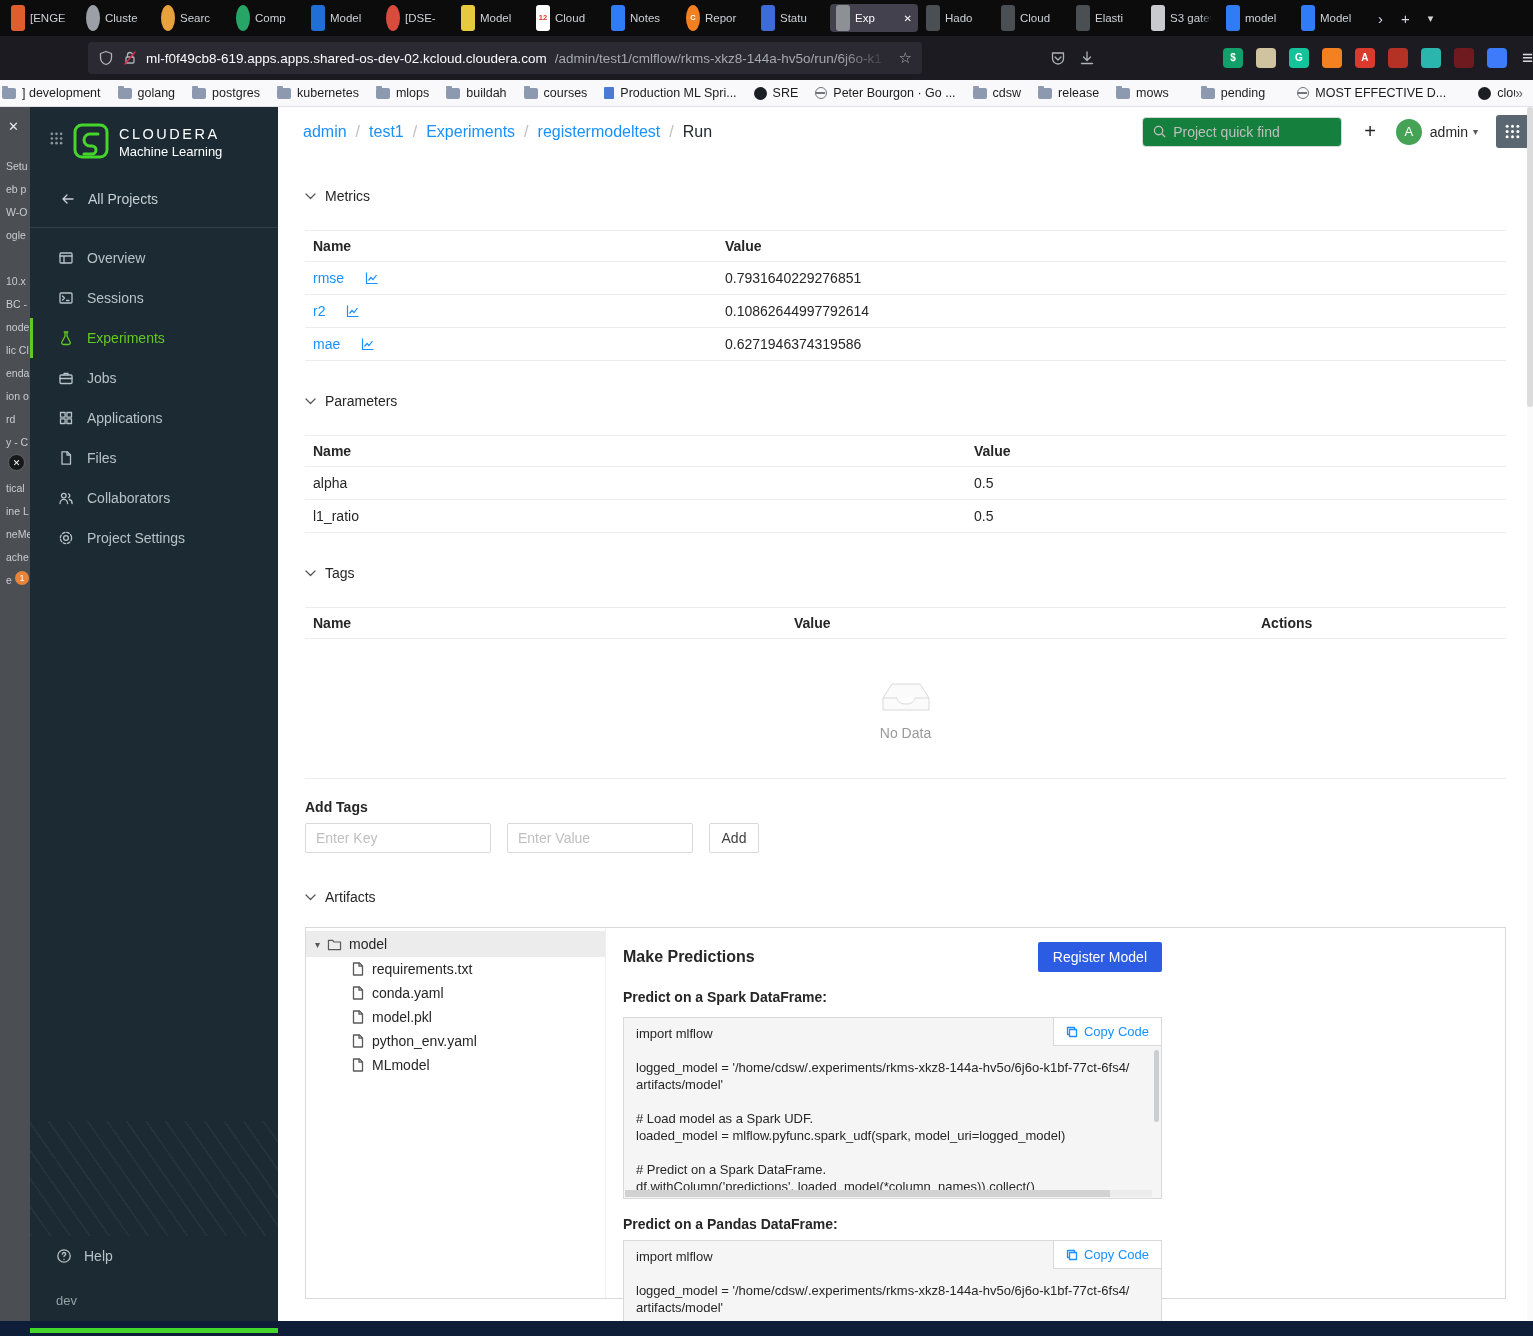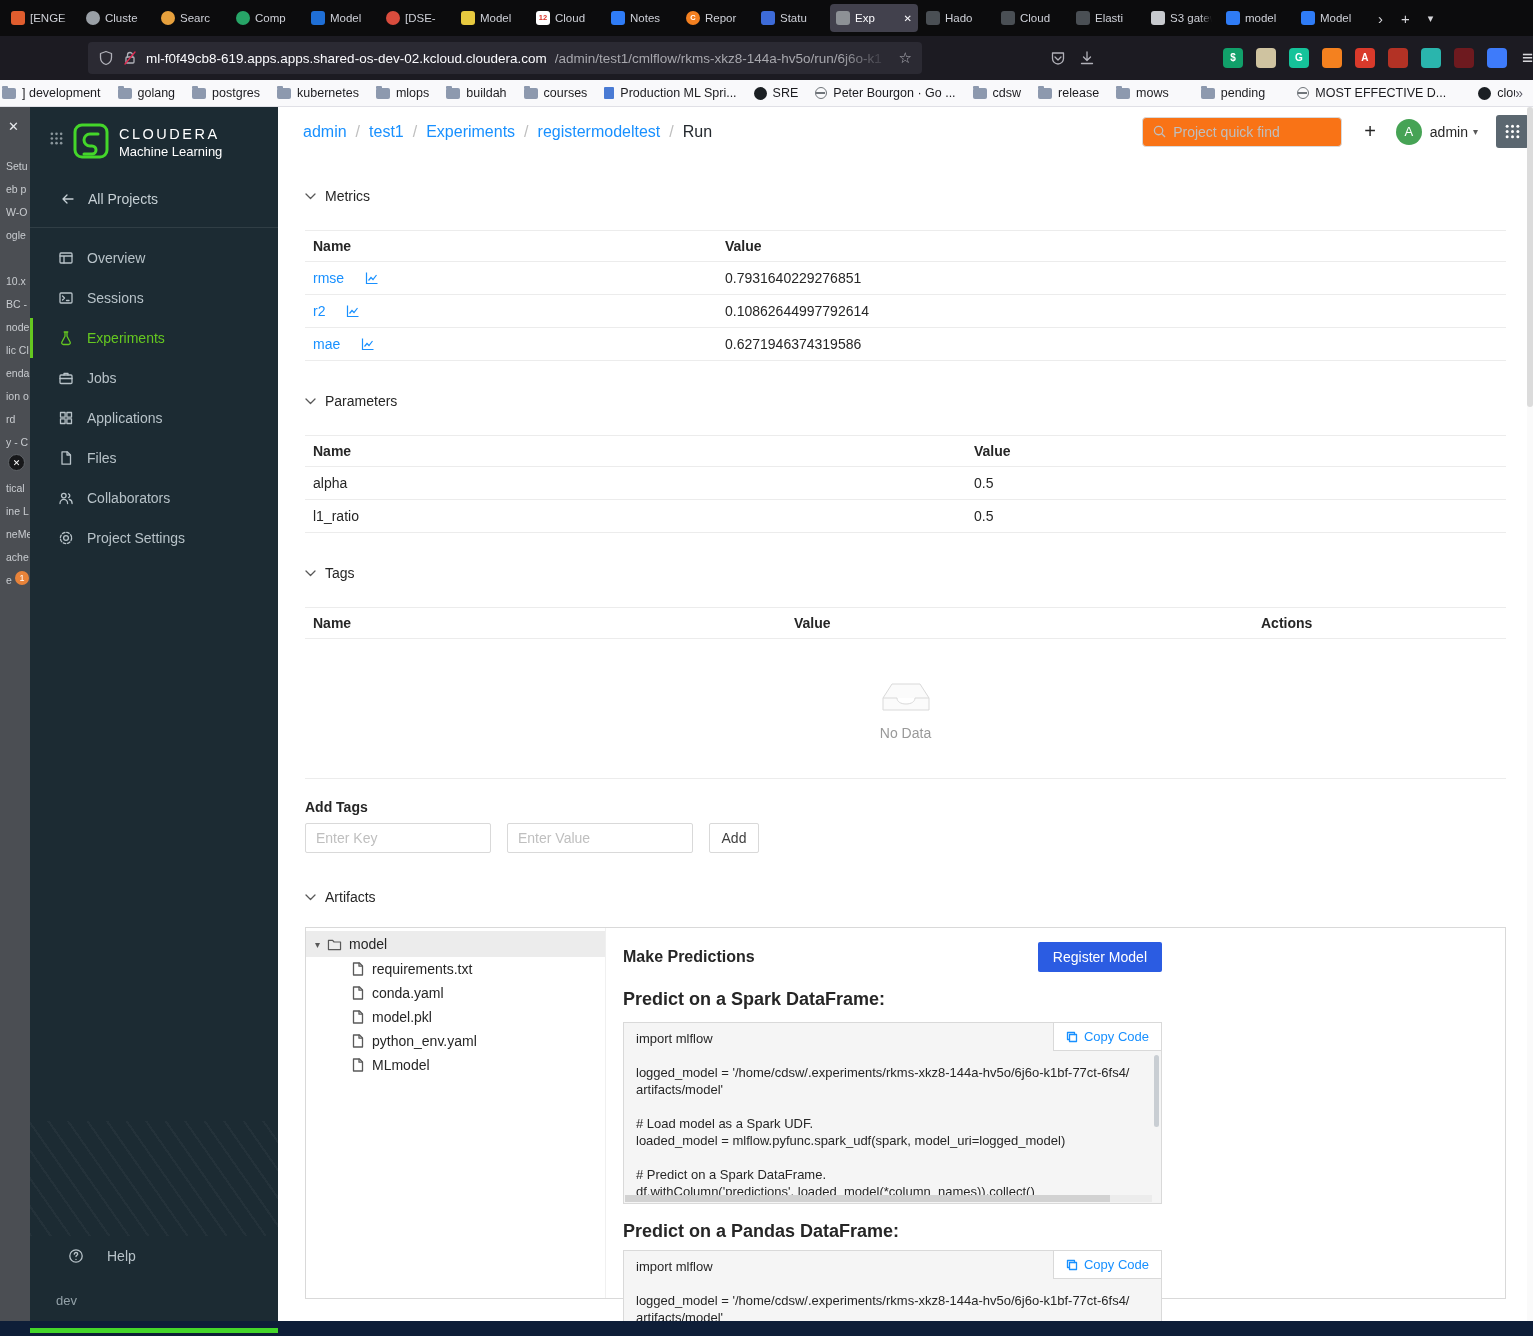--- a/index.html
+++ b/index.html
@@ -7,21 +7,21 @@
 #stage{position:relative;width:1533px;height:1336px;overflow:hidden;}
 svg{display:block;}
 .sv{stroke:currentColor;fill:none;stroke-width:1.3;stroke-linecap:round;stroke-linejoin:round;}
 
 
 .tabbar{position:absolute;left:0;top:0;width:100%;height:36px;background:#0c0c0d;display:flex;align-items:center;padding:0 4px;}
 .tabs{display:flex;align-items:center;}
 .tab{width:73px;height:28px;margin:0 1px;border-radius:4px;display:flex;align-items:center;gap:5px;padding:0 6px;color:#cfd1d8;font-size:11.5px;flex:none;}
 .tab.active{background:#42414d;width:88px;color:#fbfbfe;}
 .tab-label{flex:1;overflow:hidden;white-space:nowrap;-webkit-mask-image:linear-gradient(90deg,#000 72%,transparent);mask-image:linear-gradient(90deg,#000 72%,transparent);}
-.favicon{width:14px;height:14px;border-radius:3px;flex:none;display:flex;align-items:center;justify-content:center;}
+.favicon{width:14px;height:26px;border-radius:3px;flex:none;display:flex;align-items:center;justify-content:center;}
 .favicon.round{border-radius:50%;}
 .favtxt{font-size:7.5px;font-weight:700;color:#fff;line-height:1;}
 .favicon.cal .favtxt{color:#d93025;}
 .tab-close{display:none;font-size:10px;color:#fbfbfe;}
 .tab-close.show{display:block;}
 .tab-ctrl{color:#d7d7db;font-size:15px;margin:0 9px;}
 .ctrl-caret{font-size:11px;}
 
 
 .urlbar{position:absolute;top:36px;left:0;width:100%;height:44px;background:#1c1b22;display:flex;align-items:center;}
@@ -64,35 +64,35 @@
 .sb-grid{margin-top:9px;color:#8a969c;}
 .sb-brand{line-height:1.3;margin-top:2px;}
 .brand-top{color:#fff;font-size:14.5px;letter-spacing:2.5px;font-weight:500;}
 .brand-bottom{color:#fff;font-size:13px;}
 .sb-back{display:flex;align-items:center;gap:12px;padding-left:30px;margin-top:26px;color:#c6d0d5;font-size:14px;height:24px;cursor:pointer;}
 .sb-div{border-top:1px solid rgba(255,255,255,.09);margin:16px 0 10px;}
 .nav-item{display:flex;align-items:center;gap:13px;height:40px;padding-left:28px;font-size:14px;color:#b7c2c8;cursor:pointer;}
 .nav-item.active{color:var(--accent_green,#65c820);box-shadow:inset 3px 0 0 var(--accent_green,#65c820);}
 .nav-ic{display:flex;width:16px;}
 .sb-pattern{position:absolute;left:0;bottom:100px;width:100%;height:115px;background:repeating-linear-gradient(55deg,rgba(255,255,255,.035) 0 2px,transparent 2px 16px);}
-.sb-help{position:absolute;left:0;bottom:72px;display:flex;align-items:center;gap:23px;padding-left:38px;font-size:14px;color:#b7c2c8;cursor:pointer;}
+.sb-help{position:absolute;left:0;bottom:72px;display:flex;align-items:center;gap:12px;padding-left:26px;font-size:14px;color:#b7c2c8;cursor:pointer;}
 .sb-env{position:absolute;left:26px;bottom:28px;font-size:13px;color:#93a1a8;}
 .sb-collapse{position:absolute;right:20px;bottom:20px;font-size:20px;color:#93a1a8;cursor:pointer;}
 
 
 .main{position:absolute;left:278px;top:0;width:1255px;height:100%;background:#fff;overflow:hidden;}
 .page-header{height:49px;display:flex;align-items:center;padding:0 4px 0 25px;}
 .breadcrumb{display:flex;align-items:center;font-size:16px;}
 .crumb{display:flex;gap:9px;align-items:center;margin-right:9px;}
 .crumb-label{color:#24292e;cursor:default;}
 .crumb-label.link{color:var(--link_blue,#1890ff);cursor:pointer;}
 .crumb-sep{color:#bfbfbf;}
 .crumb:last-child .crumb-sep{display:none;}
 .header-right{margin-left:auto;display:flex;align-items:center;}
-.search-box{width:200px;height:30px;border:1px solid #d9d9d9;border-radius:4px;display:flex;align-items:center;padding:0 10px;gap:7px;background:#f97316;}
+.search-box{width:200px;height:30px;border:1px solid #d9d9d9;border-radius:4px;display:flex;align-items:center;padding:0 10px;gap:7px;background:#15803d;}
 .search-box input{border:none;outline:none;flex:1;font-size:14px;color:#262626;font-family:inherit;background:transparent;min-width:0;}
 .search-box input::placeholder{color:#bfbfbf;}
 .hdr-plus{font-size:20px;color:#262626;margin-left:22px;font-weight:400;cursor:pointer;}
 .avatar{width:26px;height:26px;border-radius:50%;background:var(--avatar_green,#46a355);color:#fff;font-size:13px;display:flex;align-items:center;justify-content:center;margin-left:20px;}
 .user-name{font-size:14px;color:#262626;margin-left:8px;}
 .user-caret{font-size:10px;color:#595959;margin-left:5px;}
 .apps-square{width:33px;height:33px;border-radius:3px;background:#5b6770;margin-left:18px;display:flex;align-items:center;justify-content:center;color:#fff;cursor:pointer;}
 .content{padding:0 27px;}
 .section-head{display:flex;align-items:center;gap:9px;margin-top:32px;color:#262626;font-size:14px;}
 .section-head.artifacts{margin-top:36px;}
@@ -112,21 +112,21 @@
 .tree{width:300px;flex:none;border-right:1px solid #f0f0f0;padding-top:3px;}
 .tree-folder{height:26px;background:#ececec;display:flex;align-items:center;gap:7px;padding-left:9px;font-size:14px;color:#262626;cursor:pointer;}
 .tree-caret{font-size:10px;color:#595959;}
 .tree-file{height:24px;display:flex;align-items:center;gap:8px;padding-left:46px;font-size:14px;color:#262626;cursor:pointer;}
 .tree-ic{color:#595959;display:flex;}
 .pane{flex:1;padding:14px 0 0 17px;}
 .pane-inner{width:539px;}
 .pane-head{display:flex;align-items:center;justify-content:space-between;}
 .pane-title{font-size:16px;font-weight:700;color:#262626;}
 .register-btn{height:30px;padding:0 15px;background:var(--button_blue,#2b5ce2);color:#fff;border:none;border-radius:2px;font-size:14px;font-family:inherit;cursor:pointer;}
-.code-title{margin-top:17px;font-size:18px;font-weight:700;color:#262626;}
+.code-title{margin-top:17px;font-size:14px;font-weight:700;color:#262626;}
 .code-block{position:relative;margin-top:12px;background:#f5f5f5;border:1px solid #d9d9d9;padding:7px 12px;font-size:13px;line-height:17px;color:#262626;}
 .code-block.spark{height:182px;overflow:hidden;}
 .code-block.pandas{height:130px;overflow:hidden;margin-top:8px;}
 .code-line{min-height:17px;white-space:pre-wrap;word-break:break-all;max-width:498px;}
 .copy-btn{position:absolute;top:-1px;right:-1px;height:29px;display:flex;align-items:center;gap:6px;background:#fff;border:1px solid #d9d9d9;color:var(--link_blue,#1890ff);font-size:13px;padding:0 12px;font-family:inherit;cursor:pointer;}
 .vscroll{position:absolute;right:2px;top:32px;width:5px;height:72px;background:#c9ced3;border-radius:3px;}
 .hscroll{position:absolute;left:1px;bottom:1px;height:7px;width:calc(100% - 10px);background:#ececec;}
 .hscroll-thumb{height:100%;width:92%;background:#d2d2d2;}
 .page-scroll{position:absolute;right:0;top:0;width:6px;height:100%;background:#fafafa;}
 .page-scroll-thumb{position:absolute;right:0;top:0;width:6px;height:300px;background:#dcdcdc;border-radius:3px;}

